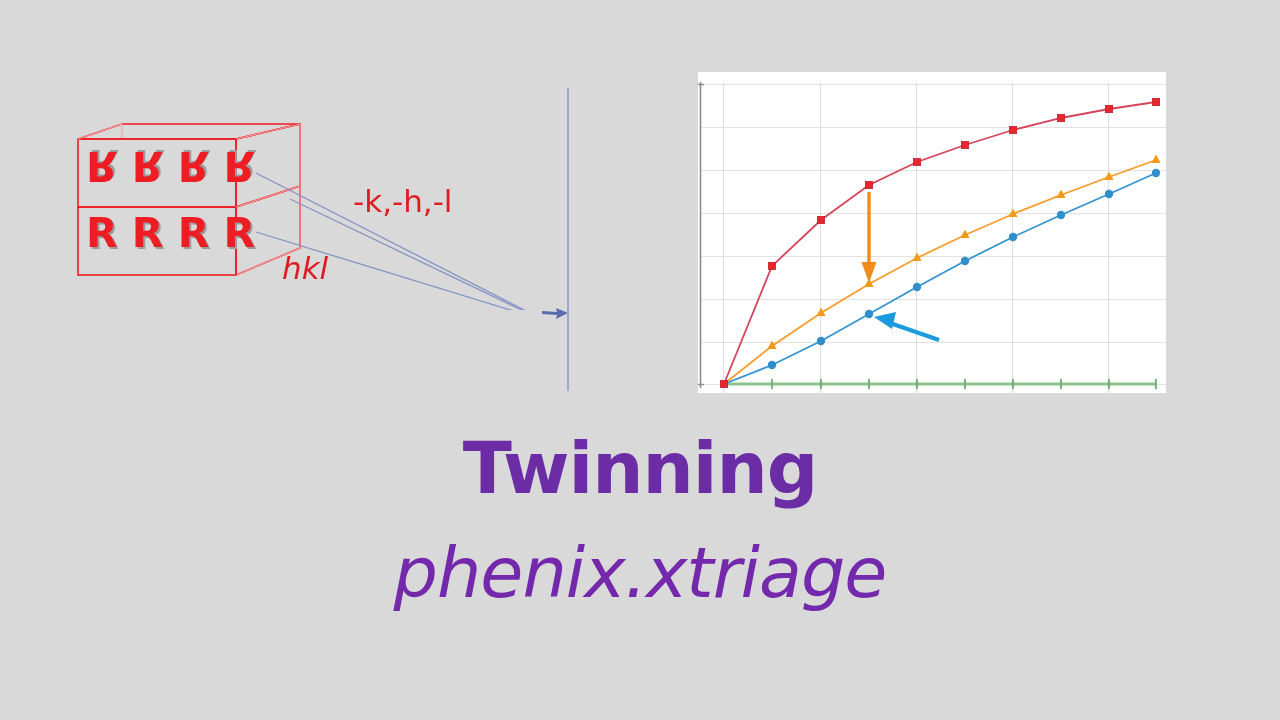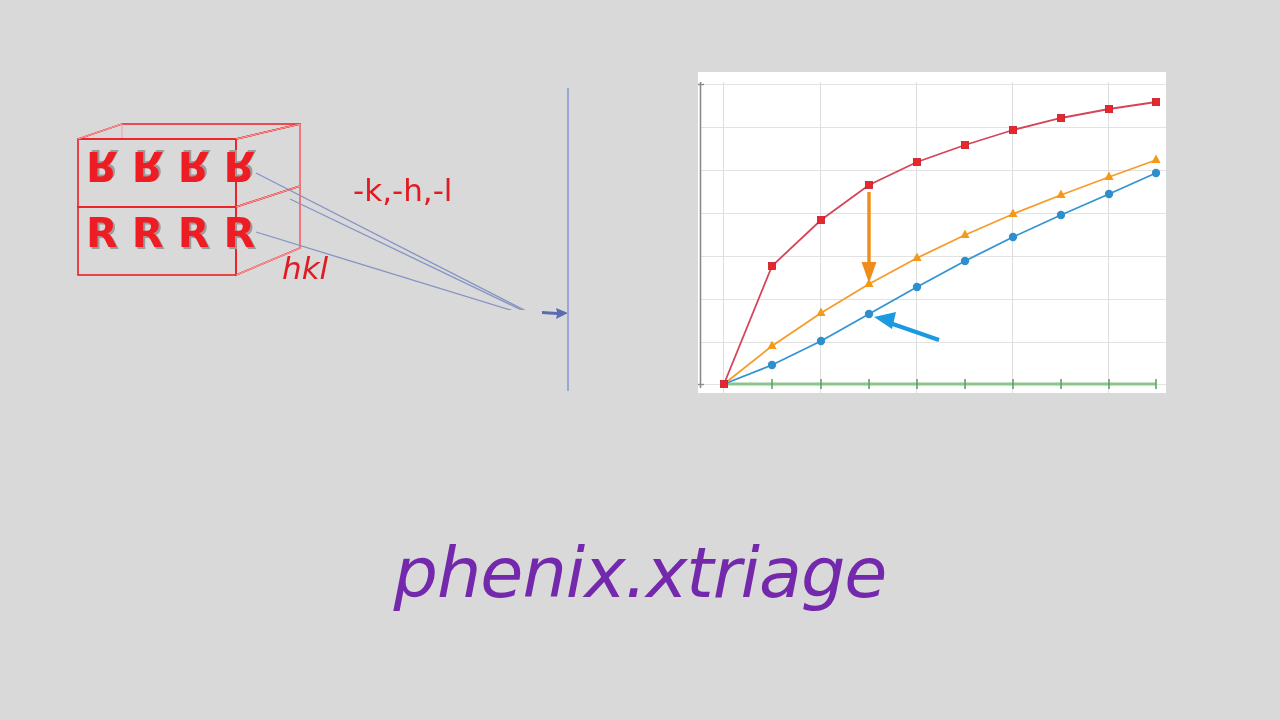--- a/index.html
+++ b/index.html
@@ -50,21 +50,21 @@
 
   .hkl-label {
     position: absolute;
     font-family: "DejaVu Sans", sans-serif;
     font-size: 31px;
     color: #e01b22;
     line-height: 1;
     white-space: nowrap;
   }
   #label-hkl { left: 222px; top: 133px; font-style: italic; }
-  #label-minus-khl { left: 293px; top: 55px; }
+  #label-minus-khl { left: 293px; top: 66px; }
 
   
   #detector-line {
     position: absolute;
     left: 567px; top: 88px;
     width: 2px; height: 303px;
     background: #9aa7d4;
   }
 
   
@@ -260,15 +260,16 @@
       </g>
 
       <g>
         <line x1="241" y1="268" x2="189" y2="250" stroke="#1b9ae0" stroke-width="4"></line>
         <polygon points="176,245 198,240 194,257" fill="#1b9ae0"></polygon>
       </g>
 
     </svg>
   </div>
 
+  <div id="title-main">Twinning</div>
   <div id="title-sub">phenix.xtriage</div>
 
 </div>
 
 </body></html>

